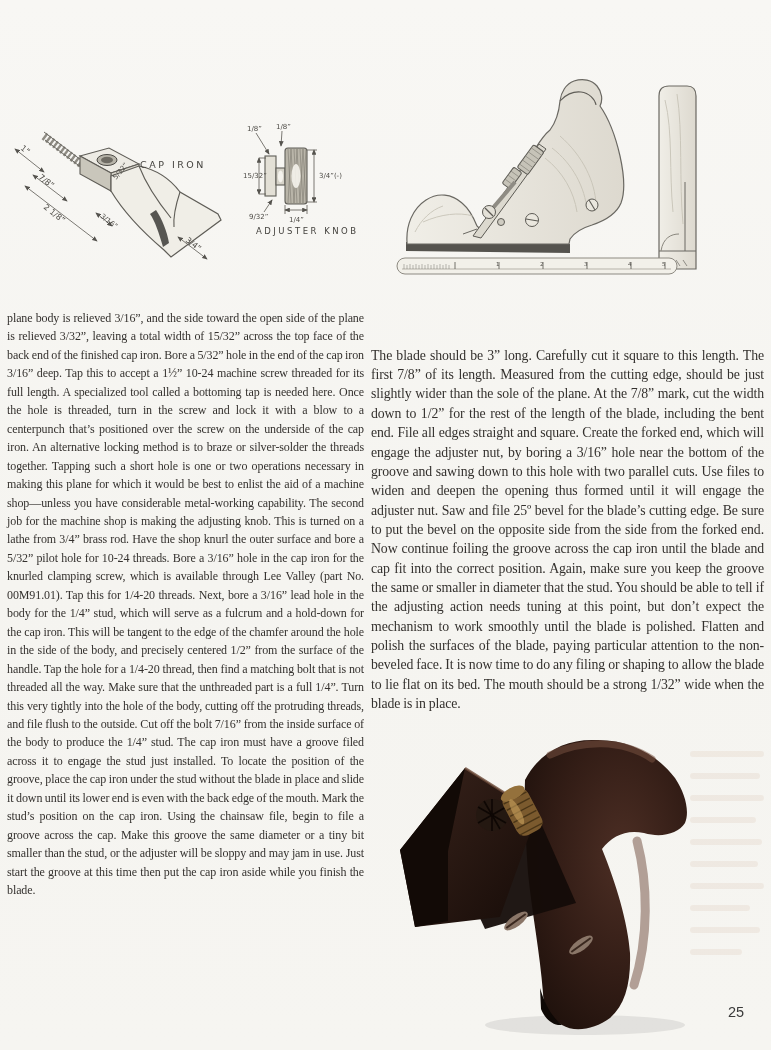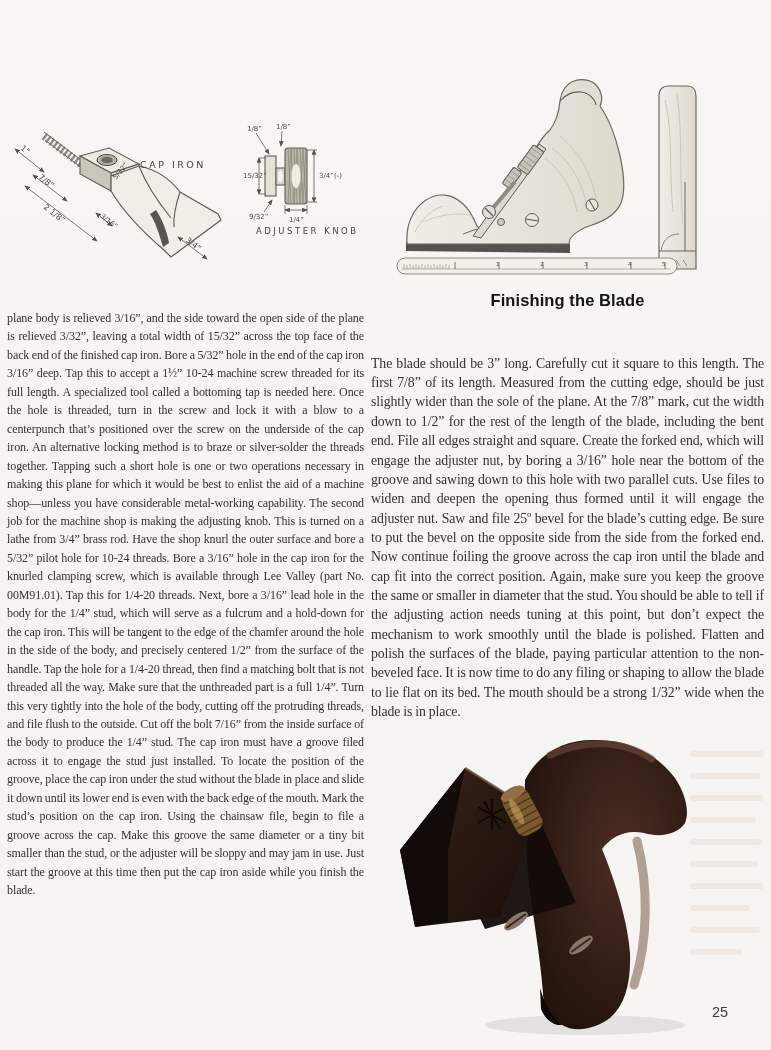--- a/index.html
+++ b/index.html
@@ -11,28 +11,28 @@
     color:#2e2c2a;
   }
   .fig{position:absolute;}
   .body-col{
     position:absolute;text-align:justify;
     font-size:12px;line-height:18.45px;
     letter-spacing:-0.1px;word-spacing:-0.4px;
     color:#34312e;
   }
   .col-left{left:7px;top:297px;width:357px;}
-  .col-right{left:371px;top:340px;width:393px;font-size:13.8px;line-height:19.35px;}
+  .col-right{left:371px;top:332px;width:393px;font-size:13.8px;line-height:19.35px;}
   .section-heading{
     position:absolute;left:371px;top:291px;width:393px;margin:0;
     text-align:center;font-family:"Liberation Sans",sans-serif;
     font-size:16.5px;font-weight:bold;color:#141414;letter-spacing:.1px;
   }
   .page-number{
-    position:absolute;left:712px;top:1004px;width:40px;
+    position:absolute;left:728px;top:1004px;width:40px;
     font-family:"Liberation Sans",sans-serif;font-size:14.5px;color:#3a3a3a;
   }
   .dimtxt{font-family:"DejaVu Sans",sans-serif;font-size:8px;fill:#4c4a45;}
   .dimtxt-s{font-family:"DejaVu Sans",sans-serif;font-size:7px;fill:#4c4a45;}
   .figlabel{font-family:"DejaVu Sans",sans-serif;font-size:9.5px;fill:#45433f;letter-spacing:2.5px;}
   .dimline{stroke:#5a5852;stroke-width:.8;fill:none;}
   .sketch{stroke:#5f5d57;stroke-width:1.1;fill:none;}
 </style>
 </head>
 <body>
@@ -233,21 +233,20 @@
         <text x="103" y="194">1</text>
         <text x="147" y="194">2</text>
         <text x="191" y="194">3</text>
         <text x="235" y="194">4</text>
         <text x="269" y="194">5</text>
       </g>
     </g>
   </svg>
 
   <p class="body-col col-left">plane body is relieved 3/16”, and the side toward the open side of the plane is relieved 3/32”, leaving a total width of 15/32” across the top face of the back end of the finished cap iron. Bore a 5/32” hole in the end of the cap iron 3/16” deep. Tap this to accept a 1½” 10-24 machine screw threaded for its full length. A specialized tool called a bottoming tap is needed here. Once the hole is threaded, turn in the screw and lock it with a blow to a centerpunch that’s positioned over the screw on the underside of the cap iron. An alternative locking method is to braze or silver-solder the threads together. Tapping such a short hole is one or two operations necessary in making this plane for which it would be best to enlist the aid of a machine shop—unless you have considerable metal-working capability. The second job for the machine shop is making the adjusting knob. This is turned on a lathe from 3/4” brass rod. Have the shop knurl the outer surface and bore a 5/32” pilot hole for 10-24 threads. Bore a 3/16” hole in the cap iron for the knurled clamping screw, which is available through Lee Valley (part No. 00M91.01). Tap this for 1/4-20 threads. Next, bore a 3/16” lead hole in the body for the 1/4” stud, which will serve as a fulcrum and a hold-down for the cap iron. This will be tangent to the edge of the chamfer around the hole in the side of the body, and precisely centered 1/2” from the surface of the handle. Tap the hole for a 1/4-20 thread, then find a matching bolt that is not threaded all the way. Make sure that the unthreaded part is a full 1/4”. Turn this very tightly into the hole of the body, cutting off the protruding threads, and file flush to the outside. Cut off the bolt 7/16” from the inside surface of the body to produce the 1/4” stud. The cap iron must have a groove filed across it to engage the stud just installed. To locate the position of the groove, place the cap iron under the stud without the blade in place and slide it down until its lower end is even with the back edge of the mouth. Mark the stud’s position on the cap iron. Using the chainsaw file, begin to file a groove across the cap. Make this groove the same diameter or a tiny bit smaller than the stud, or the adjuster will be sloppy and may jam in use. Just start the groove at this time then put the cap iron aside while you finish the blade.</p>
-  <h2 class="section-heading">Finishing the Blade</h2>
   <p class="body-col col-right">The blade should be 3” long. Carefully cut it square to this length. The first 7/8” of its length. Measured from the cutting edge, should be just slightly wider than the sole of the plane. At the 7/8” mark, cut the width down to 1/2” for the rest of the length of the blade, including the bent end. File all edges straight and square. Create the forked end, which will engage the adjuster nut, by boring a 3/16” hole near the bottom of the groove and sawing down to this hole with two parallel cuts. Use files to widen and deepen the opening thus formed until it will engage the adjuster nut. Saw and file 25º bevel for the blade’s cutting edge. Be sure to put the bevel on the opposite side from the side from the forked end. Now continue foiling the groove across the cap iron until the blade and cap fit into the correct position. Again, make sure you keep the groove the same or smaller in diameter that the stud. You should be able to tell if the adjusting action needs tuning at this point, but don’t expect the mechanism to work smoothly until the blade is polished. Flatten and polish the surfaces of the blade, paying particular attention to the non-beveled face. It is now time to do any filing or shaping to allow the blade to lie flat on its bed. The mouth should be a strong 1/32” wide when the blade is in place.</p>
 
   <svg class="fig" style="left:390px;top:733px" width="381" height="303" viewBox="0 0 381 303">
     <defs>
       <radialGradient id="gBody" cx="60%" cy="40%" r="75%">
         <stop offset="0" stop-color="#4c2e24"></stop>
         <stop offset=".55" stop-color="#331d16"></stop>
         <stop offset="1" stop-color="#1d100b"></stop>
       </radialGradient>
       <linearGradient id="gBlock" x1="0" y1="0" x2="1" y2="1">

